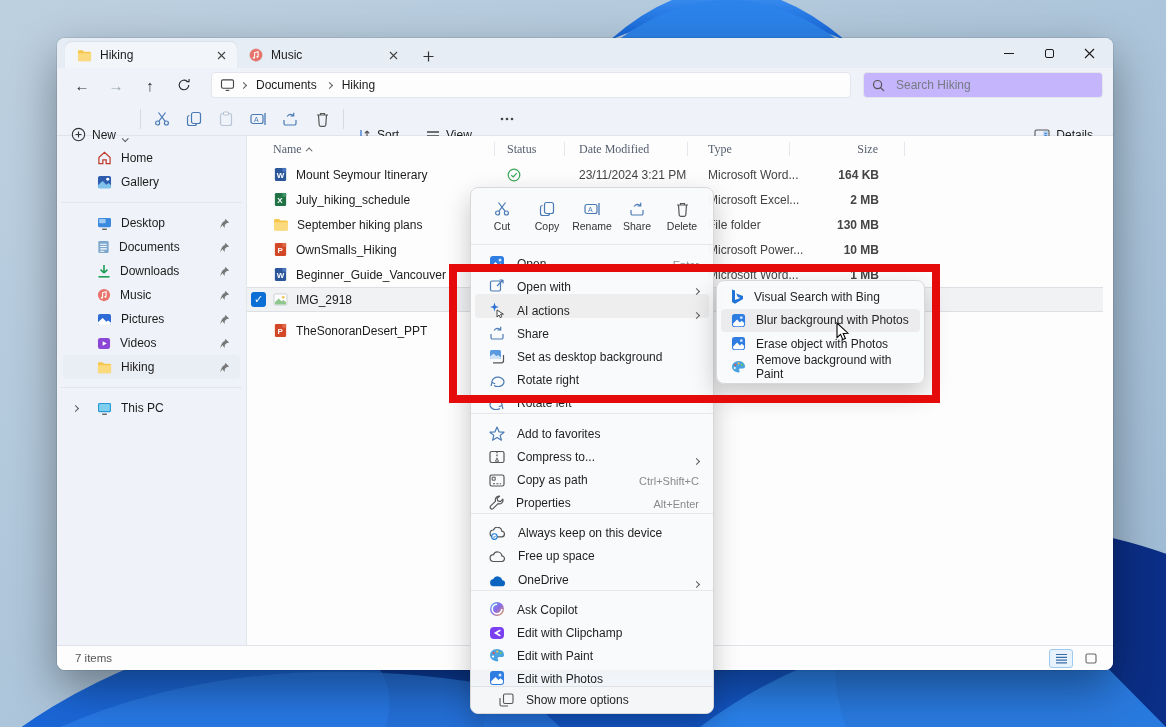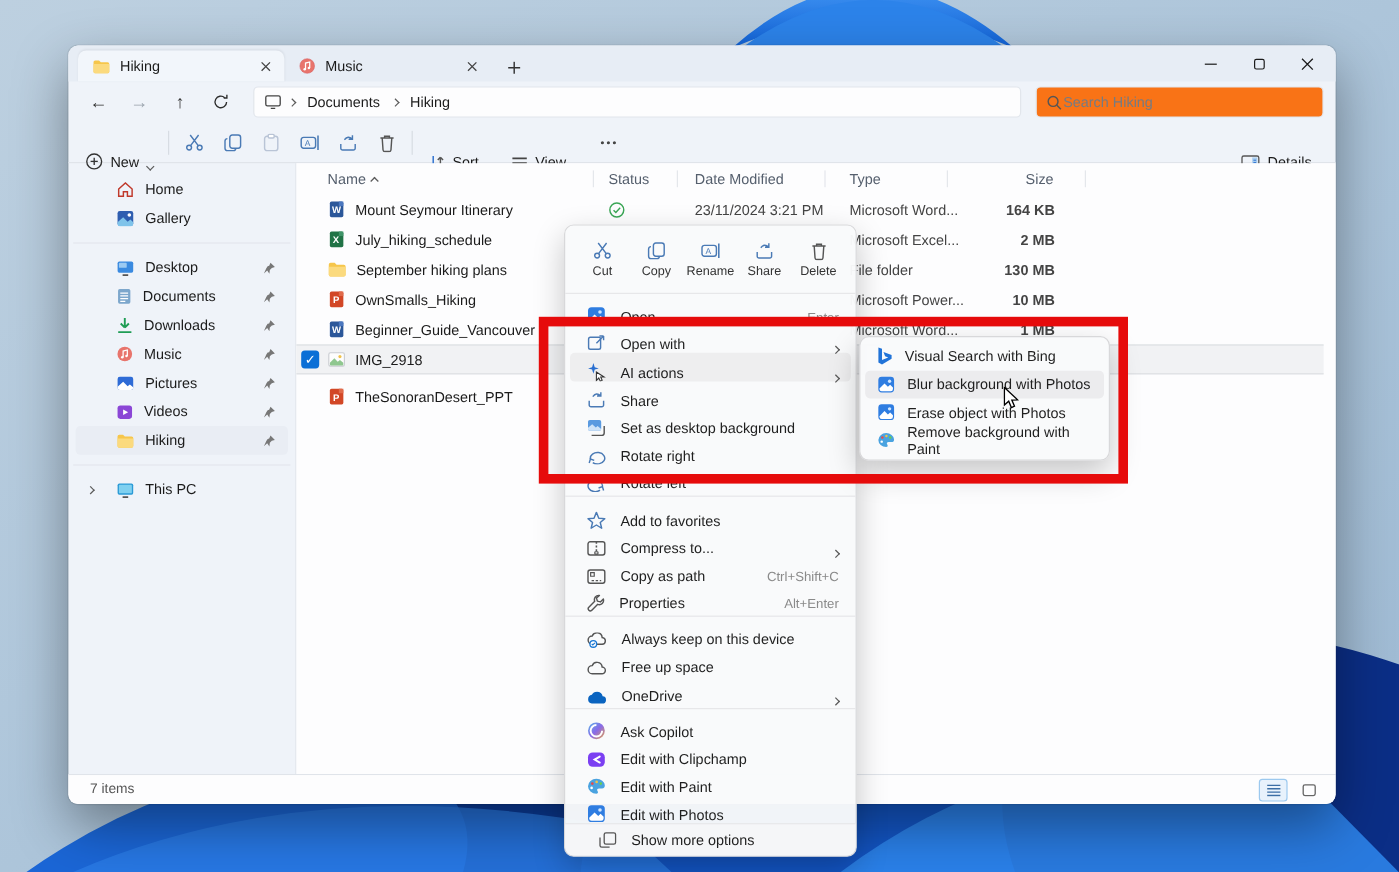--- a/index.html
+++ b/index.html
@@ -24,21 +24,21 @@
   .wc { width:40px; height:30px; display:flex; align-items:center; justify-content:center; }
   .wc-min-glyph { width:10px; height:1px; background:#1b1b1b; }
   .wc-max-glyph { width:9px; height:9px; border:1px solid #1b1b1b; border-radius:2px; }
 
   
   .addressrow { position:absolute; left:0; top:30px; width:100%; height:34px; display:flex; align-items:center; padding:0 10px 0 10px; gap:4px; }
   .navbtn { width:30px; height:26px; display:flex; align-items:center; justify-content:center; font-size:15px; color:#2d2d2d; border-radius:4px; }
   .navbtn.dis { color:#9aa3ad; }
   .addressbox { height:26px; width:640px; margin-left:8px; background:#fdfdfe; border:1px solid #e2e6ec; border-radius:4px; display:flex; align-items:center; padding:0 8px; gap:6px; font-size:12px; color:#1b1b1b; }
   .crumb { padding:2px 4px; border-radius:3px; }
-  .searchbox { height:26px; flex:1; margin-left:8px; background:#f97316; border:1px solid #e2e6ec; border-radius:4px; display:flex; align-items:center; padding:0 8px; gap:1px; }
+  .searchbox { height:26px; flex:1; margin-left:8px; background:#c4b5fd; border:1px solid #e2e6ec; border-radius:4px; display:flex; align-items:center; padding:0 8px; gap:11px; }
   .searchbox input { border:none; outline:none; background:transparent; font-size:12px; color:#1b1b1b; width:100%; font-family:"Liberation Sans",sans-serif; }
   .searchbox input::placeholder { color:#767b82; }
 
   
   .commandbar { position:absolute; left:0; top:64px; width:100%; height:34px; display:flex; align-items:center; padding:0 12px 0 6px; border-bottom:1px solid #e0e4ea; }
   .cmdbtn { height:28px; display:flex; align-items:flex-end; gap:6px; padding:0 8px; font-size:12px; color:#1b1b1b; border-radius:4px;margin-top:19px; }
   .cmdicon { height:28px; width:32px; display:flex; align-items:center; justify-content:center; border-radius:4px; }
   .cmdsep { width:1px; height:20px; background:#d7dce3; margin:0 5px; }
   .spacer { flex:1; }
 
@@ -53,23 +53,23 @@
   .sidebar { width:190px; height:100%; padding-top:10px; border-right:1px solid #e3e7ed; overflow:hidden; }
   .sideitem { height:24px; display:flex; align-items:center; gap:9px; padding-left:34px; position:relative; font-size:12px; color:#1b1b1b; margin:0 6px; border-radius:4px; }
   .sideitem .expander { position:absolute; left:10px; }
   .sideitem.sel { background:#e9edf4; }
   .sideitem .pin { margin-left:auto; margin-right:10px; }
   .sidesep { height:1px; background:#e3e7ed; margin:8px 4px; }
 
   
   .filepane { flex:1; background:#fdfdfe; position:relative; }
   .fheader { display:flex; height:26px; align-items:center; font-size:12px; color:#56606e; }
-  .fh { display:flex; align-items:center; gap:6px; height:14px; border-right:1px solid #e4e7eb; padding-left:26px; }
+  .fh { display:flex; align-items:center; gap:6px; height:14px; border-right:1px solid #e4e7eb; padding-left:26px;font-family:Liberation Serif, serif; }
   .fh.c-name { width:248px; }
-  .fh.c-status { width:70px; padding-left:12px;align-items:flex-end; }
+  .fh.c-status { width:70px; padding-left:12px; }
   .fh.c-date { width:123px; padding-left:14px; }
   .fh.c-type { width:102px; padding-left:20px; }
   .fh.c-size { width:115px; justify-content:flex-end; padding-right:26px; padding-left:0; }
   .frow { display:flex; height:25px; align-items:center; font-size:12px; color:#1b1b1b; }
   .fcell-name { width:248px; display:flex; align-items:center; gap:8px; padding-left:26px; position:relative; }
   .fcell-status { width:70px; display:flex; padding-left:12px; }
   .fcell-date { width:123px; padding-left:14px; color:#444; }
   .fcell-type { width:102px; padding-left:20px; color:#444; white-space:nowrap; }
   .fcell-size { width:115px; text-align:right; padding-right:26px; color:#444;font-weight:bold; }
   .frow.sel { background:#f1f2f4; border-top:1px solid #dcdfe3; border-bottom:1px solid #dcdfe3; width:856px; }

